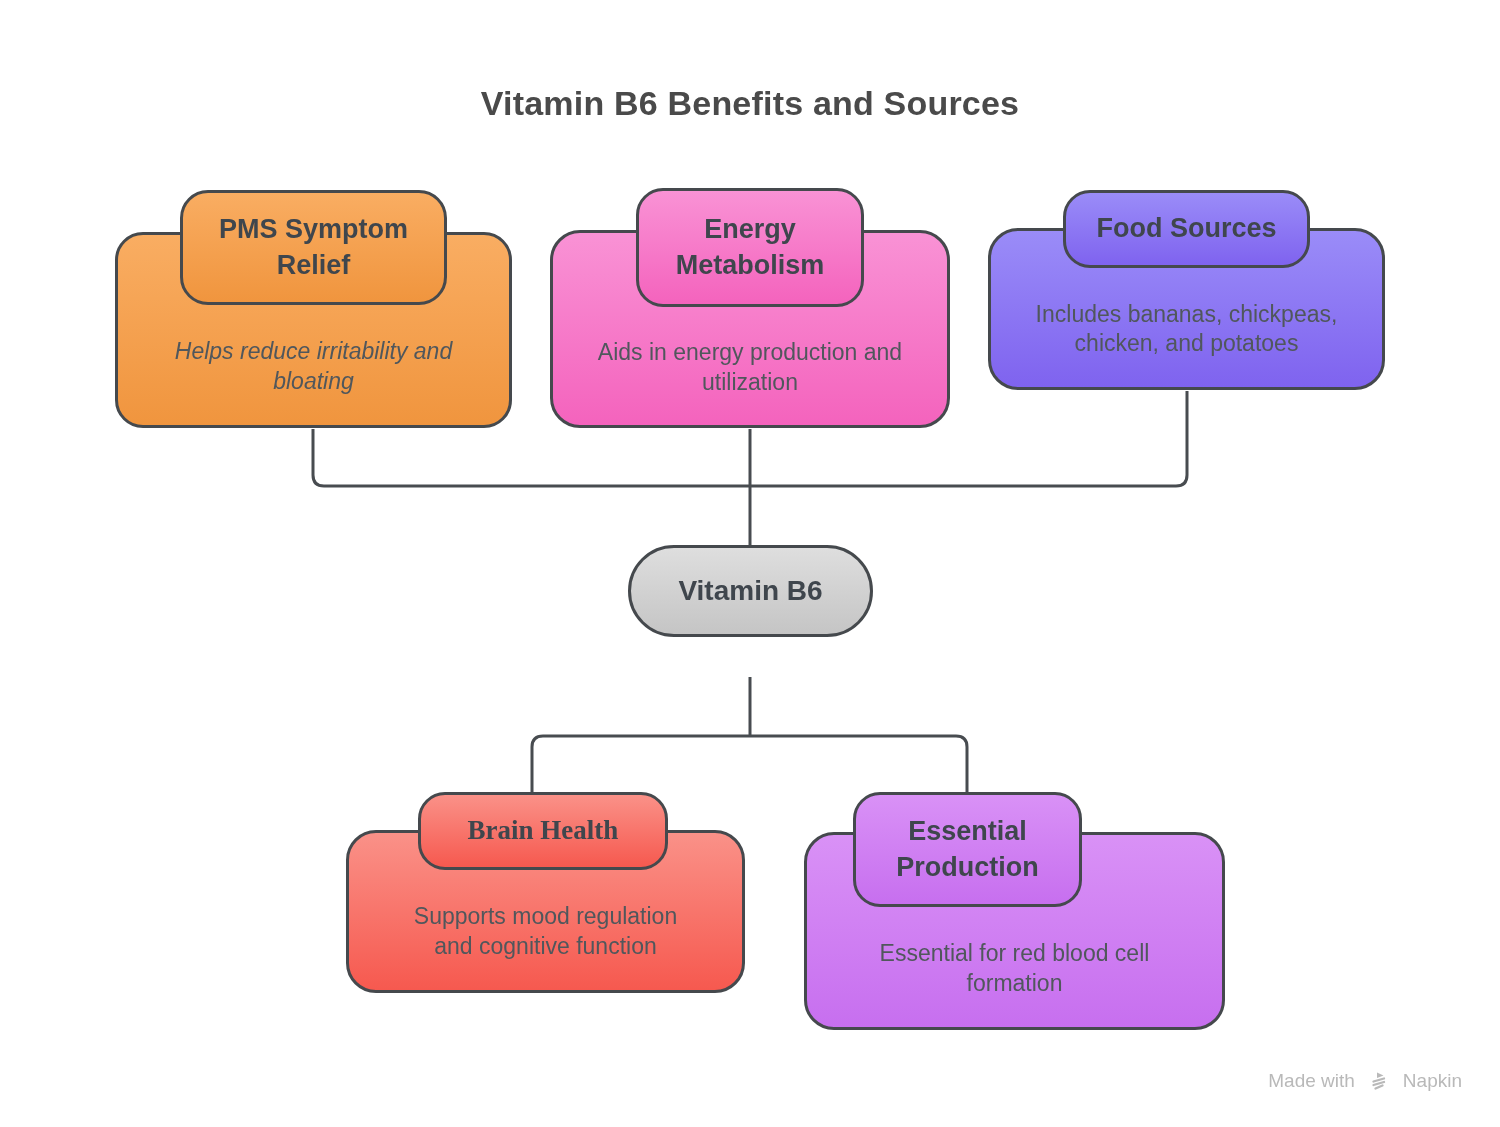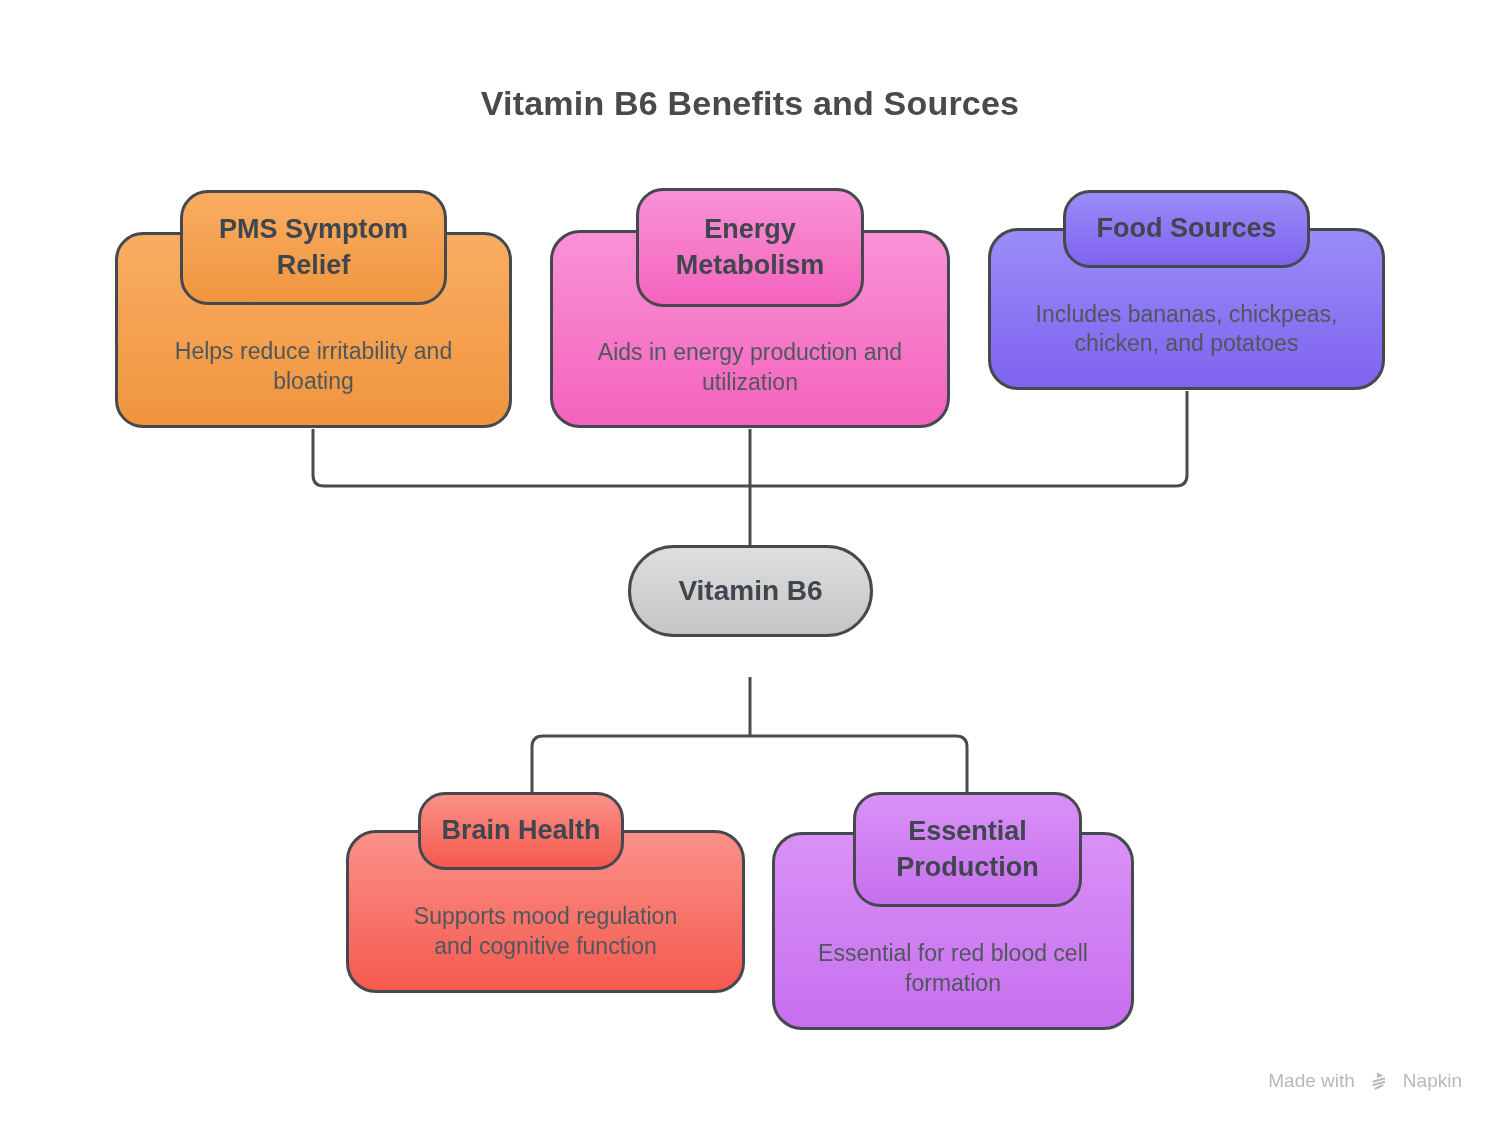--- a/index.html
+++ b/index.html
@@ -38,35 +38,35 @@
   .center-node {
     position:absolute; left:628px; top:545px; width:245px; height:92px;
     box-sizing:border-box; border:3px solid #45494d; border-radius:66px;
     background:linear-gradient(180deg,#dedede 0%,#c5c5c5 100%);
     display:flex; align-items:center; justify-content:center;
     font-size:28px; font-weight:bold; color:#3f464d;
   }
   
   .pms-panel { left:115px; top:232px; width:397px; height:196px; }
   .pms-head  { left:180px; top:190px; width:267px; height:115px; }
-  .pms-text  { top:73px; } .pms-text span { max-width:340px; }
+  .pms-text  { top:73px;font-style:italic; } .pms-text span { max-width:340px; }
   
   .energy-panel { left:550px; top:230px; width:400px; height:198px; }
   .energy-head  { left:636px; top:188px; width:228px; height:119px; }
   .energy-text  { top:77px; } .energy-text span { max-width:340px; }
   
   .food-panel { left:988px; top:228px; width:397px; height:162px; }
   .food-head  { left:1063px; top:190px; width:247px; height:78px; }
   .food-text  { top:40px; } .food-text span { max-width:360px; }
   
   .brain-panel { left:346px; top:830px; width:399px; height:163px;text-decoration:underline; }
-  .brain-head  { left:418px; top:792px; width:206px; height:78px; }
+  .brain-head  { left:418px; top:792px; width:250px; height:78px;font-family:Liberation Serif, serif; }
   .brain-text  { top:40px; } .brain-text span { max-width:300px; }
   
-  .hemo-panel { left:772px; top:832px; width:362px; height:198px; }
+  .hemo-panel { left:804px; top:832px; width:421px; height:198px; }
   .hemo-head  { left:853px; top:792px; width:229px; height:115px; }
   .hemo-text  { top:75px; } .hemo-text span { max-width:310px; }
   
   .watermark {
     position:absolute; right:38px; top:1066px; height:30px;
     display:flex; align-items:center; gap:13px;
     font-size:19px; color:#b9b9b9; cursor:pointer;
   }
   .watermark svg { display:block; }
 </style>

